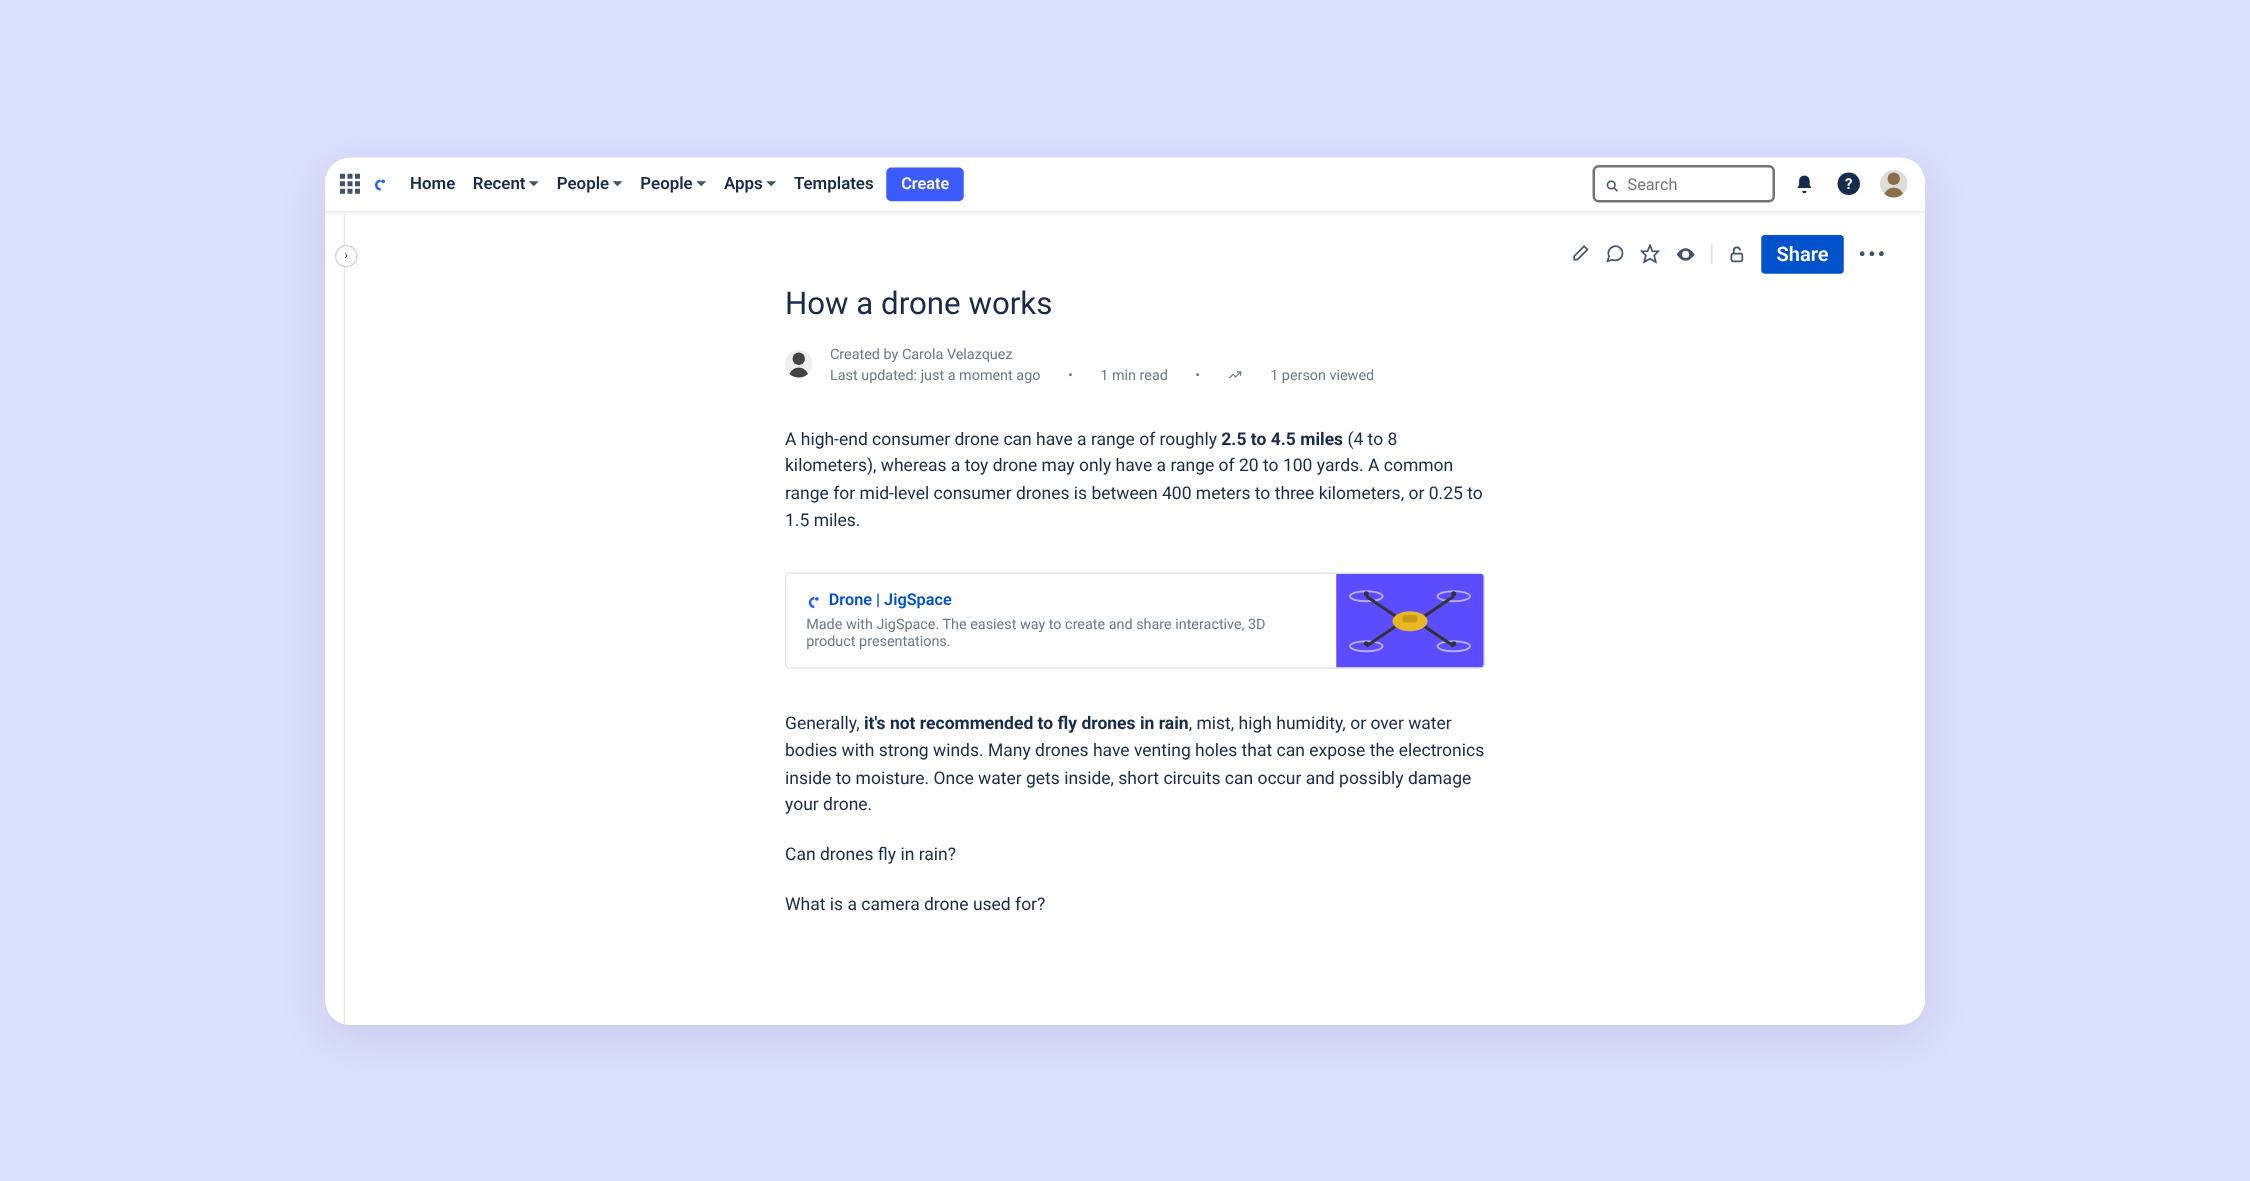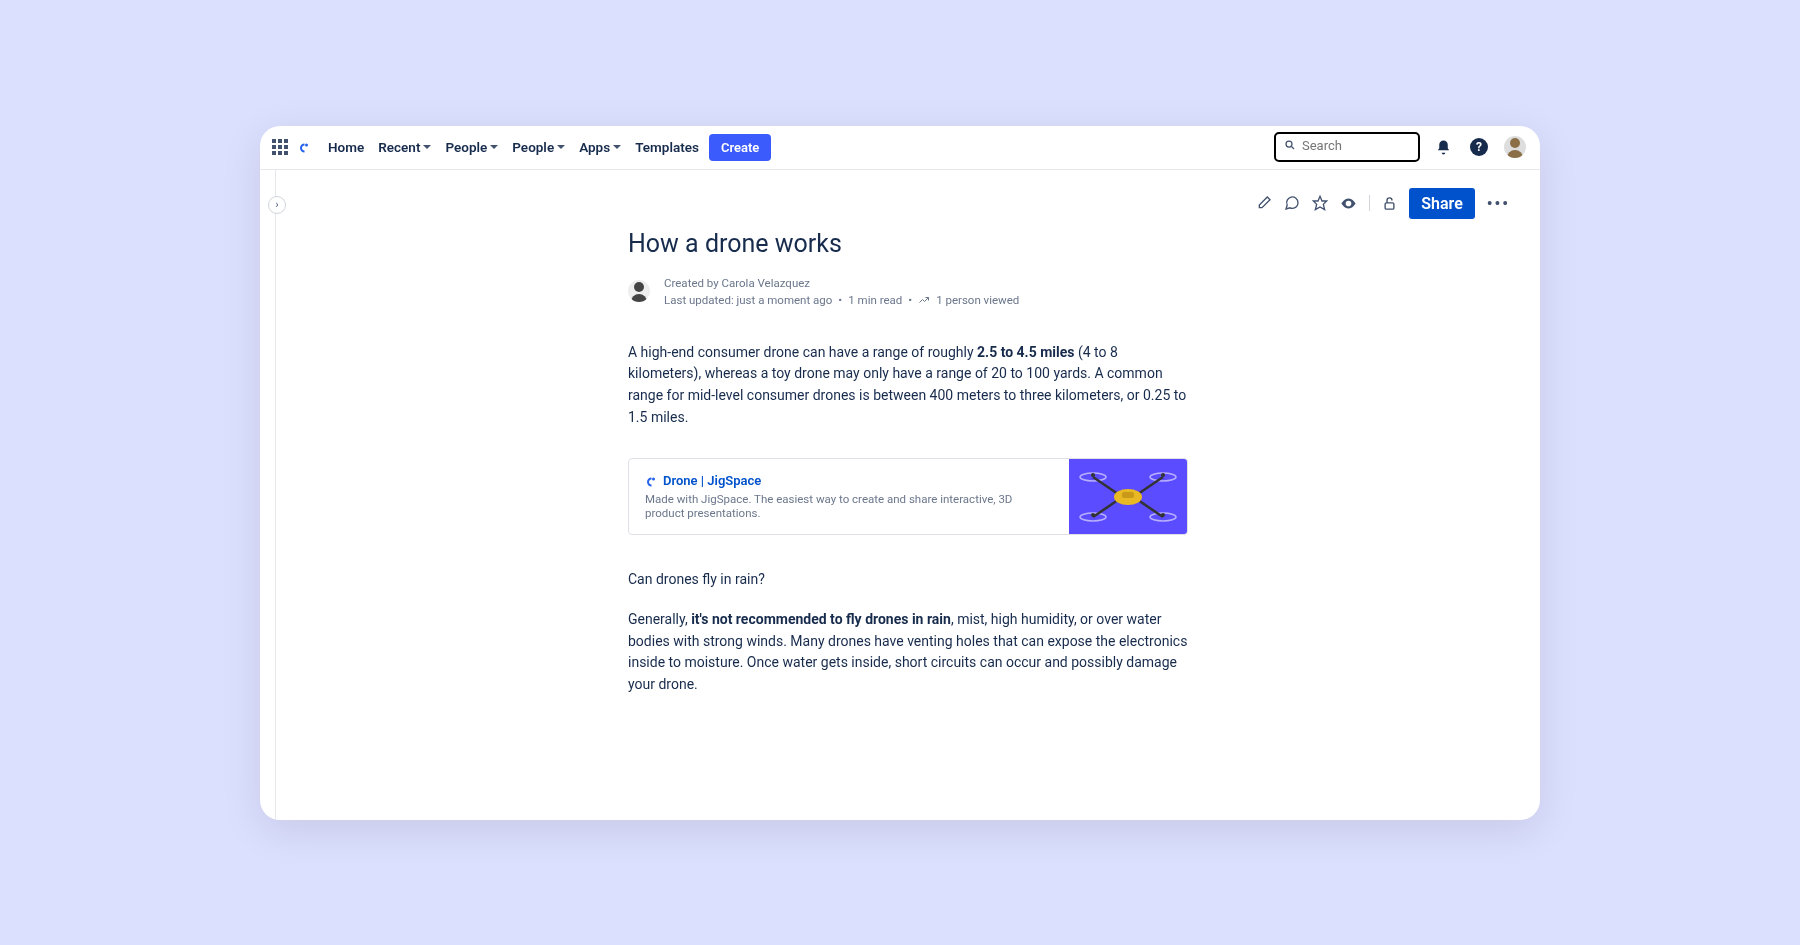--- a/index.html
+++ b/index.html
@@ -7,21 +7,21 @@
 .window{width:1280px;height:694px;background:#fff;border-radius:20px;overflow:hidden;box-shadow:0 10px 40px rgba(0,0,0,0.1);position:relative;display:flex;flex-direction:column}
 .topbar{height:44px;border-bottom:1px solid #e5e7eb;display:flex;align-items:center;padding:0 12px;gap:10px}
 .apps-grid{display:grid;grid-template-columns:repeat(3,4px);grid-template-rows:repeat(3,4px);gap:2px;cursor:pointer}
 .apps-grid span{background:#42526e;width:4px;height:4px}
 .jig-logo{color:#2563eb;font-weight:700;font-size:16px;display:flex;align-items:center;cursor:pointer}
 .nav{display:flex;align-items:flex-end;gap:14px;margin-left:8px}
 .nav-item{font-size:13.5px;font-weight:600;color:#172b4d;cursor:pointer;display:flex;align-items:center;gap:3px}
 .chev{width:0;height:0;border-left:4px solid transparent;border-right:4px solid transparent;border-top:4px solid #42526e}
 .create-btn{background:#3b5bfd;color:#fff;border:none;padding:6px 12px;border-radius:4px;font-size:13px;font-weight:600;cursor:pointer}
 .spacer{flex:1}
-.search{display:flex;align-items:flex-start;border:2px solid #000000;border-radius:5px;padding:4px 8px;width:146px;height:30px;gap:6px}
+.search{display:flex;align-items:flex-end;border:2px solid #737373;border-radius:5px;padding:4px 8px;width:146px;height:30px;gap:6px}
 .search svg{width:14px;height:14px}
 .search input{border:none;outline:none;font-size:13px;width:100%;color:#6b778c}
 .icon-btn{width:26px;height:26px;display:flex;align-items:center;justify-content:center;cursor:pointer;color:#172b4d}
 .help-circle{width:18px;height:18px;border-radius:50%;background:#172b4d;color:#fff;display:flex;align-items:center;justify-content:center;font-size:12px;font-weight:700}
 .avatar{width:22px;height:22px;border-radius:50%;background:#ddd;position:relative;overflow:hidden}
 .avatar::before{content:"";position:absolute;width:10px;height:10px;background:#8b6f47;border-radius:50%;top:2px;left:6px}
 .avatar::after{content:"";position:absolute;width:16px;height:10px;background:#8b6f47;border-radius:8px 8px 0 0;bottom:-2px;left:3px}
 .body{flex:1;display:flex;position:relative}
 .sidebar{width:16px;border-right:1px solid #e5e7eb;position:relative}
 .expand{position:absolute;left:8px;top:26px;width:18px;height:18px;border:1px solid #d1d5db;border-radius:50%;background:#fff;display:flex;align-items:center;justify-content:center;font-size:10px;color:#42526e;cursor:pointer}
@@ -32,21 +32,21 @@
 .share-btn{background:#0052cc;color:#fff;border:none;padding:6px 12px;border-radius:3px;font-size:16px;font-weight:600;cursor:pointer}
 .dots{letter-spacing:2px;font-weight:700;color:#42526e;cursor:pointer}
 .page{max-width:560px;margin:0 auto}
 .page-title{font-size:25px;font-weight:400;color:#172b4d;margin-bottom:18px}
 .meta-row{display:flex;gap:14px;margin-bottom:32px}
 .meta-avatar{width:22px;height:22px;border-radius:50%;background:#eee;position:relative;overflow:hidden;margin-top:4px;flex-shrink:0}
 .meta-avatar::before{content:"";position:absolute;width:10px;height:10px;background:#444;border-radius:50%;top:2px;left:6px}
 .meta-avatar::after{content:"";position:absolute;width:16px;height:10px;background:#444;border-radius:8px 8px 0 0;bottom:-2px;left:3px}
 .meta-text{font-size:11.5px;color:#6b778c}
 .meta-text div{margin-bottom:3px}
-.meta-line2{display:flex;align-items:center;gap:6px}
+.meta-line2{display:flex;align-items:center;gap:22px}
 .meta-dot{color:#6b778c}
 .p{font-size:14px;color:#172b4d;line-height:1.55;margin-bottom:18px}
 .bold{font-weight:700}
 .card{border:1px solid #dfe1e6;border-radius:4px;display:flex;margin:30px 0 34px;overflow:hidden}
 .card-left{flex:1;padding:14px 16px;display:flex;flex-direction:column;position:relative}
 .card-title{font-size:13px;font-weight:600;color:#0052cc;display:flex;align-items:center;gap:6px}
 .card-desc{font-size:11.5px;color:#6b778c;margin-top:4px}
 .card-footer{display:flex;align-items:center;justify-content:space-between;margin-top:14px}
 .card-source{font-size:11.5px;color:#6b778c;display:flex;align-items:center;gap:4px}
 .preview-btn{background:#f4f5f7;border:none;padding:6px 12px;font-size:13px;color:#42526e;cursor:pointer;border-radius:3px}
@@ -202,18 +202,19 @@
               <ellipse cx="50" cy="35" rx="14" ry="8" fill="#e8b923"></ellipse>
               <rect x="44" y="30" width="12" height="6" rx="2" fill="#c99a1a"></rect>
               <circle cx="15" cy="13" r="2" fill="#333"></circle>
                 <circle cx="85" cy="13" r="2" fill="#333"></circle>
               <circle cx="15" cy="53" r="2" fill="#333"></circle>
                 <circle cx="85" cy="53" r="2" fill="#333"></circle>
             </svg>
           </div>
         </div>
 
+        <p class="p"><span>Generally, </span><span class="bold">it's not recommended to fly drones in rain</span><span>, mist, high humidity, or over water bodies with strong winds. Many drones have venting holes that can expose the electronics inside to moisture. Once water gets inside, short circuits can occur and possibly damage your drone.</span></p>
         <p class="p">Can drones fly in rain?</p>
-        <p class="p"><span>Generally, </span><span class="bold">it's not recommended to fly drones in rain</span><span>, mist, high humidity, or over water bodies with strong winds. Many drones have venting holes that can expose the electronics inside to moisture. Once water gets inside, short circuits can occur and possibly damage your drone.</span></p>
+        <p class="p">What is a camera drone used for?</p>
       </div>
     </div>
   </div>
 </div>
 
 </body></html>

